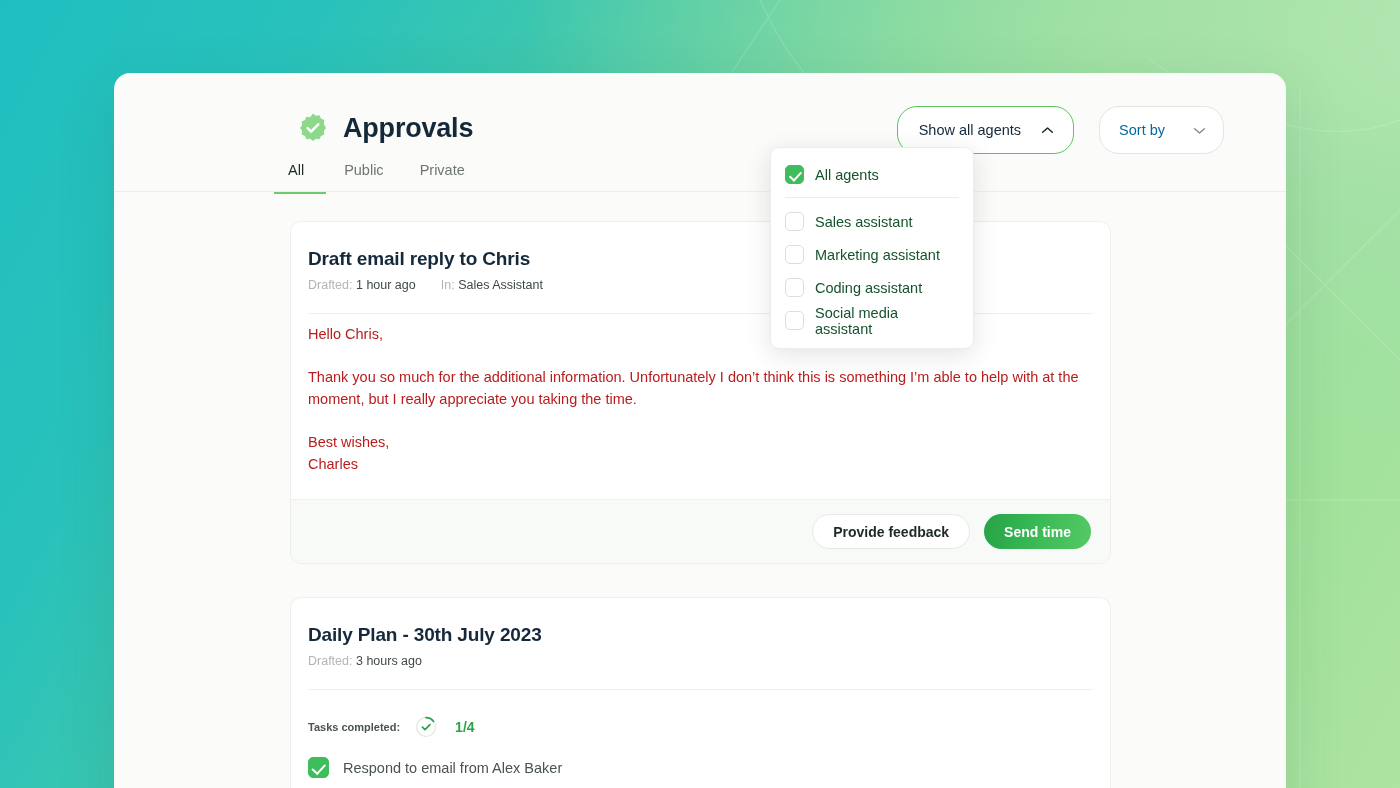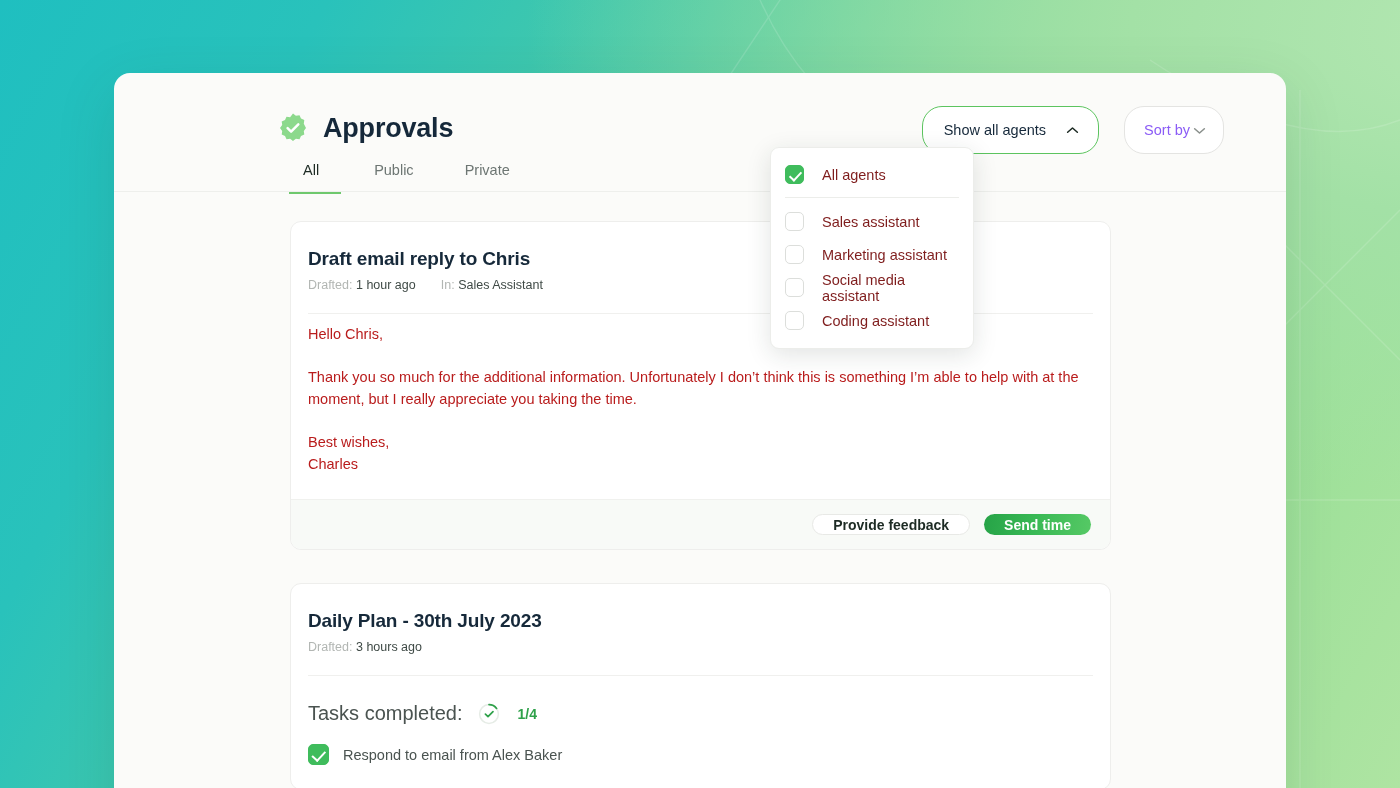--- a/index.html
+++ b/index.html
@@ -41,21 +41,21 @@
     height: 800px;
     background: #fbfbf9;
     border-radius: 16px 16px 0 0;
     box-shadow: 0 18px 60px rgba(20,70,50,.13);
     overflow: hidden;
   }
 
   
   .header-row {
     position: absolute;
-    left: 163px;
+    left: 183px;
     top: 32px;
     right: 62px;
     height: 46px;
   }
   .title-wrap {
     display: flex;
     align-items: center;
     gap: 14px;
     position: absolute;
     left: 0;
@@ -91,48 +91,48 @@
     font-size: 14.5px;
     cursor: pointer;
     white-space: nowrap;
   }
   .btn-select.primary {
     border: 1.6px solid #5cc45f;
     color: #15283a;
   }
   .btn-select.muted {
     border: 1.3px solid #e4e4e2;
-    color: #8b5cf6;
+    color: #0369a1;
     padding: 0 17px 0 19px;
-    gap: 3px;
+    gap: 28px;
   }
   .chev { width: 13px; height: 9px; flex: none; }
 
   
   #agents-dropdown {
     position: absolute;
     left: 656px;
     top: 74px;
     width: 204px;
     background: #ffffff;
     border-radius: 9px;
     border: 1px solid #ecedea;
     box-shadow: 0 6px 24px rgba(30,50,40,.13);
     padding: 10px 0 11px 0;
     z-index: 40;
   }
   .dd-item {
     display: flex;
     align-items: center;
-    gap: 18px;
+    gap: 11px;
     height: 33px;
     padding: 0 14px 0 14px;
     cursor: pointer;
     font-size: 14.5px;
-    color: #7f1d1d;
+    color: #14532d;
   }
   .dd-sep {
     height: 1px;
     background: #ecedea;
     margin: 6px 14px 7px 14px;
   }
   .cb {
     width: 19px; height: 19px;
     border-radius: 5px;
     border: 1.4px solid #dcdedb;
@@ -150,24 +150,24 @@
     left: 5.5px; top: 2.5px;
     width: 5px; height: 10px;
     border: solid #fff;
     border-width: 0 2.1px 2.1px 0;
     transform: rotate(43deg);
   }
 
   
   .tabs {
     position: absolute;
-    left: 175px;
+    left: 160px;
     top: 88px;
     display: flex;
-    gap: 15px;
+    gap: 0;
   }
   .tab {
     font-size: 14.5px;
     color: #6d7673;
     padding: 0 18px 12px 18px;
     cursor: pointer;
     border-bottom: 3px solid transparent;
     line-height: 18px;
   }
   .tab:first-child { padding-left: 14px; padding-right: 22px; }
@@ -227,21 +227,21 @@
 
   .card-footer {
     background: #f8faf7;
     border-top: 1px solid #f0f1ee;
     padding: 14px 19px;
     display: flex;
     justify-content: flex-end;
     gap: 14px;
   }
   .btn {
-    height: 21px;
+    height: 35px;
     border-radius: 18px;
     font-size: 14px;
     font-weight: bold;
     padding: 0 20px;
     cursor: pointer;
     display: inline-flex;
     align-items: center;
     border: none;
     font-family: inherit;
   }
@@ -255,21 +255,21 @@
     color: #ffffff;
   }
 
   
   .tasks-row {
     display: flex;
     align-items: center;
     gap: 15px;
     margin-top: 26px;
   }
-  .tasks-label { font-size: 20px; color: #4a5350; }
+  .tasks-label { font-size: 11px; color: #4a5350; font-weight: bold; }
   .progress-wrap { display: flex; align-items: center; gap: 18px; }
   .ring { width: 22px; height: 22px; display: block; }
   .progress-count {
     font-size: 14px;
     font-weight: bold;
     color: #2fa14a;
   }
   .task-item {
     display: flex;
     align-items: center;
@@ -428,21 +428,21 @@
     <div class="dd-item">
       <span class="cb"></span>
       <span>Sales assistant</span>
     </div>
     <div class="dd-item">
       <span class="cb"></span>
       <span>Marketing assistant</span>
     </div>
     <div class="dd-item">
       <span class="cb"></span>
-      <span>Social media assistant</span>
+      <span>Coding assistant</span>
     </div>
     <div class="dd-item">
       <span class="cb"></span>
-      <span>Coding assistant</span>
+      <span>Social media assistant</span>
     </div>
   </div>
 
 </div>
 
 </body></html>

